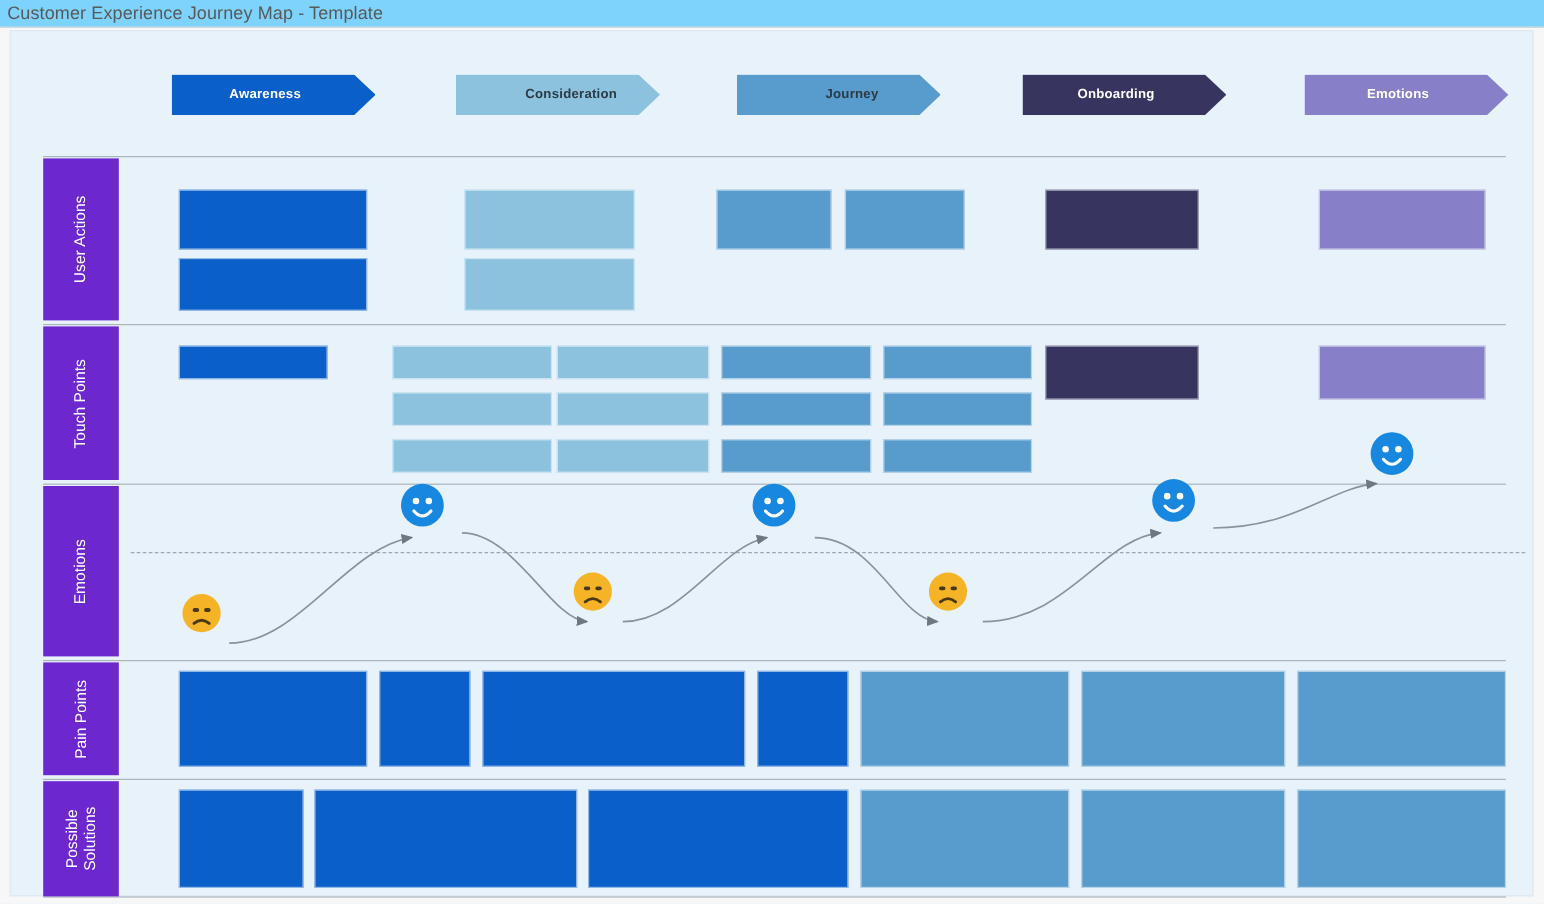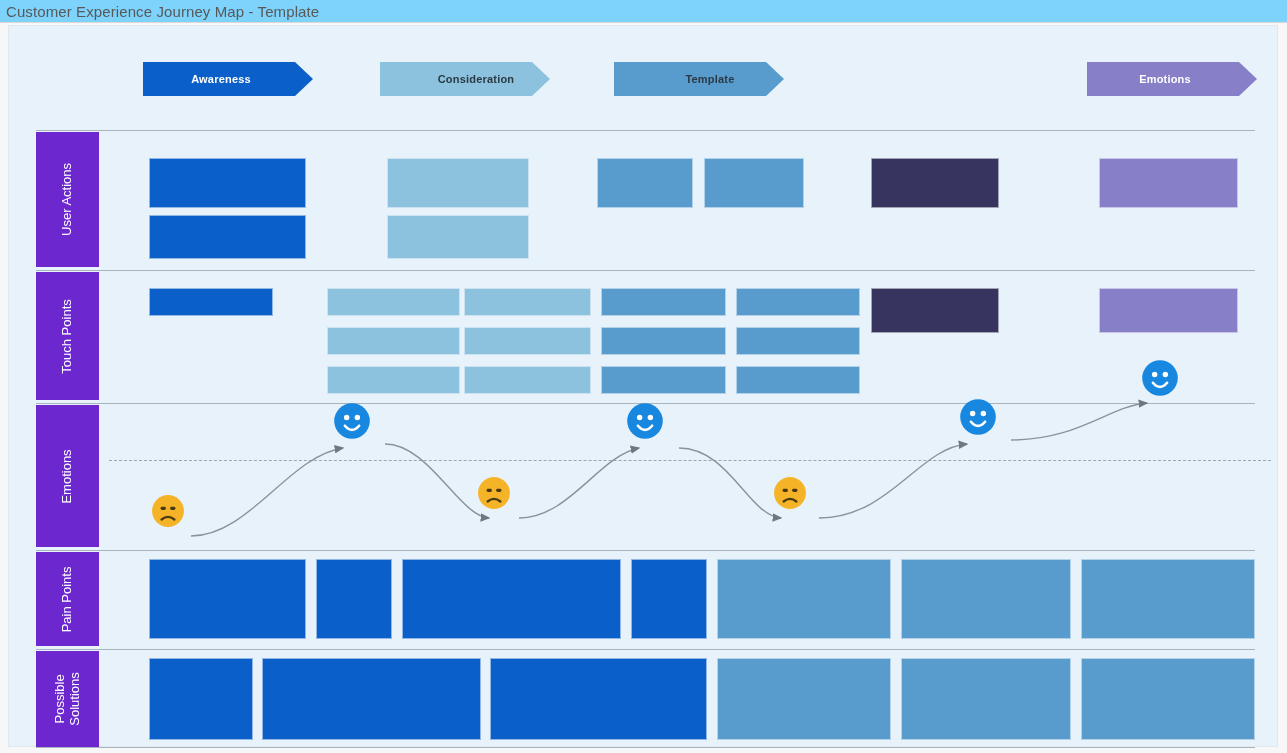--- a/index.html
+++ b/index.html
@@ -72,21 +72,24 @@
 <div id="canvas">
 
   <div class="stage-band" id="stage-band">
       <div class="stage-chevron" style="left: 134px; width: 170px; background: rgb(11, 95, 200);">
         <span class="stage-label">Awareness</span>
       </div>
       <div class="stage-chevron" style="left: 371px; width: 170px; background: rgb(140, 194, 222);">
         <span class="stage-label dark-text">Consideration</span>
       </div>
       <div class="stage-chevron" style="left: 605px; width: 170px; background: rgb(88, 155, 205);">
-        <span class="stage-label dark-text">Template</span>
+        <span class="stage-label dark-text">Journey</span>
+      </div>
+      <div class="stage-chevron" style="left: 843px; width: 170px; background: rgb(55, 53, 96);">
+        <span class="stage-label">Onboarding</span>
       </div>
       <div class="stage-chevron" style="left: 1078px; width: 170px; background: rgb(135, 128, 200);">
         <span class="stage-label">Emotions</span>
       </div>
     </div>
 
   <div id="separators">
       <div class="row-sep" style="top: 104px;"></div>
       <div class="row-sep" style="top: 244px;"></div>
       <div class="row-sep" style="top: 377px;"></div>

